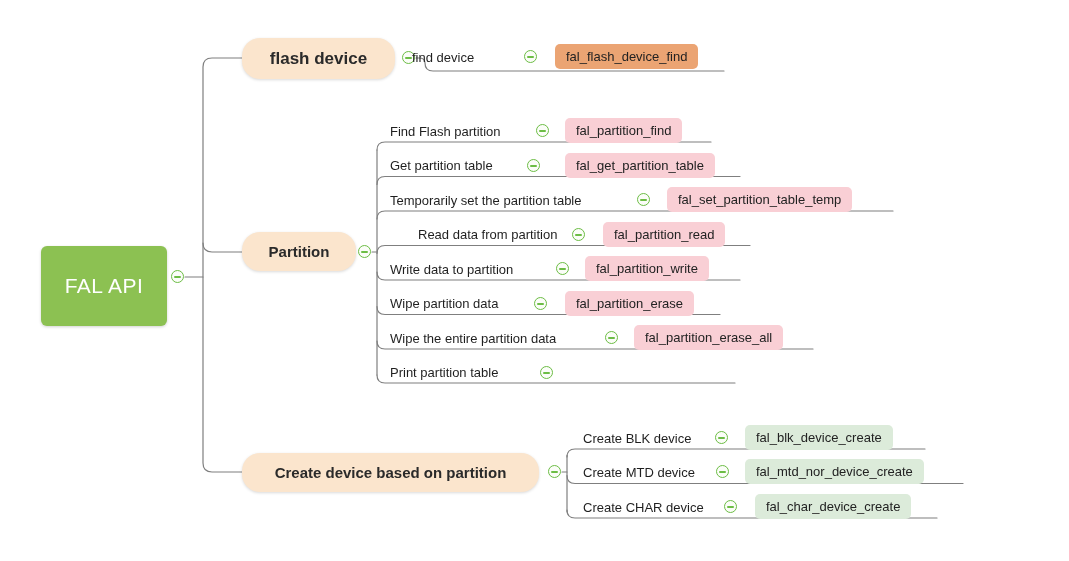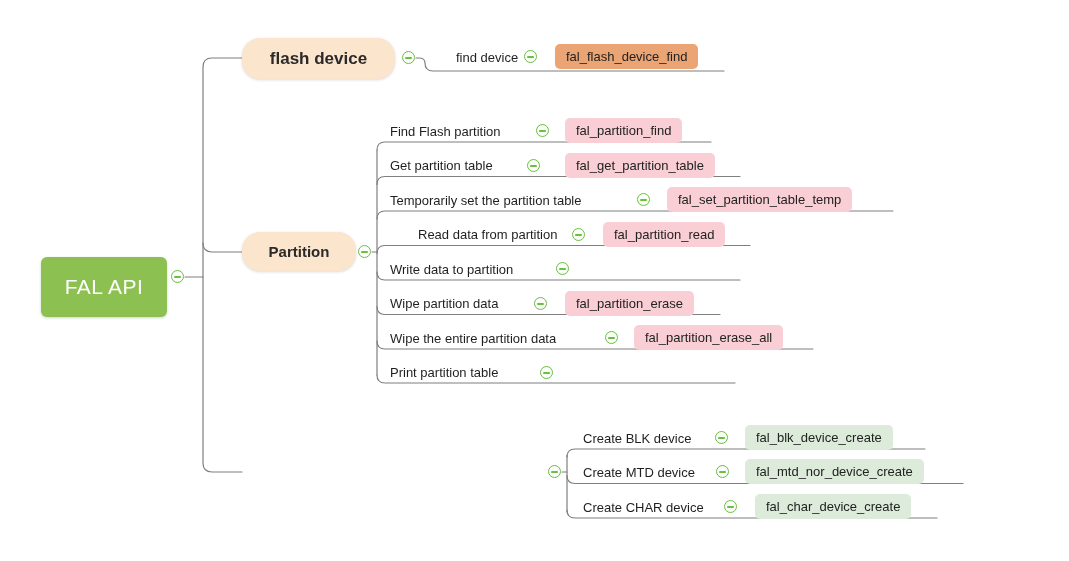--- a/index.html
+++ b/index.html
@@ -55,35 +55,35 @@
 
       <path d="M 562 472 H 567"></path>
       <path d="M 567 455 V 512"></path>
 
       <path d="M 567 457 Q 567 449 575 449 H 925"></path>
       <path d="M 567 475.5 Q 567 483.5 575 483.5 H 963"></path>
       <path d="M 567 510 Q 567 518 575 518 H 937"></path>
     </g>
   </svg>
 
-  <div class="node root" style="left:41px;top:257px;width:126px;height:60px;text-align:center;">
+  <div class="node root" style="left:41px;top:246px;width:126px;height:80px;text-align:center;">
     <span>FAL API</span>
   </div>
   <div class="cicon" style="left:171px;top:270px;">
       <div class="bar"></div>
     </div>
 
   <div class="node branch" style="left:242px;top:38px;width:153px;height:41px;font-size:17px;">
     <span>flash device</span>
   </div>
   <div class="cicon" style="left:402px;top:51px;">
       <div class="bar"></div>
     </div>
 
-  <span class="lbl" style="left:456px;top:57px;">find device</span>
+  <span class="lbl" style="left:412px;top:57px;">find device</span>
   <div class="cicon" style="left:524px;top:50px;">
       <div class="bar"></div>
     </div>
   <div class="apibox api-orange" style="left:555px;top:44px;">
     <span>fal_flash_device_find</span>
   </div>
 
   <div class="node branch" style="left:242px;top:232px;width:114px;height:39px;font-size:15px;">
     <span>Partition</span>
   </div>
@@ -120,20 +120,23 @@
       <div class="bar"></div>
     </div>
   <div class="apibox api-pink" style="left:603px;top:222px;">
     <span>fal_partition_read</span>
   </div>
 
   <span class="lbl" style="left:390px;top:269px;">Write data to partition</span>
   <div class="cicon" style="left:556px;top:262px;">
       <div class="bar"></div>
     </div>
+  <div class="apibox api-pink" style="left:585px;top:256px;">
+    <span>fal_partition_write</span>
+  </div>
 
   <span class="lbl" style="left:390px;top:303px;">Wipe partition data</span>
   <div class="cicon" style="left:534px;top:297px;">
       <div class="bar"></div>
     </div>
   <div class="apibox api-pink" style="left:565px;top:291px;">
     <span>fal_partition_erase</span>
   </div>
 
   <span class="lbl" style="left:390px;top:338px;">Wipe the entire partition data</span>
@@ -142,20 +145,23 @@
     </div>
   <div class="apibox api-pink" style="left:634px;top:325px;">
     <span>fal_partition_erase_all</span>
   </div>
 
   <span class="lbl" style="left:390px;top:372px;">Print partition table</span>
   <div class="cicon" style="left:540px;top:366px;">
       <div class="bar"></div>
     </div>
 
+  <div class="node branch" style="left:242px;top:453px;width:297px;height:39px;font-size:15px;">
+    <span>Create device based on partition</span>
+  </div>
   <div class="cicon" style="left:548px;top:465px;">
       <div class="bar"></div>
     </div>
 
   <span class="lbl" style="left:583px;top:438px;">Create BLK device</span>
   <div class="cicon" style="left:715px;top:431px;">
       <div class="bar"></div>
     </div>
   <div class="apibox api-green" style="left:745px;top:425px;">
     <span>fal_blk_device_create</span>

